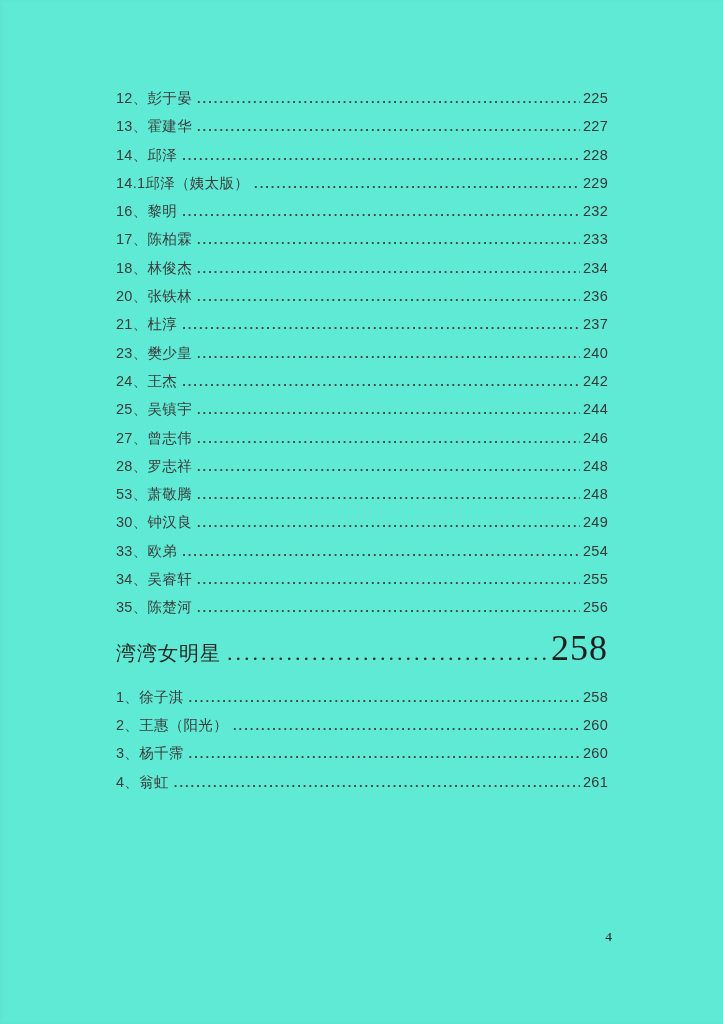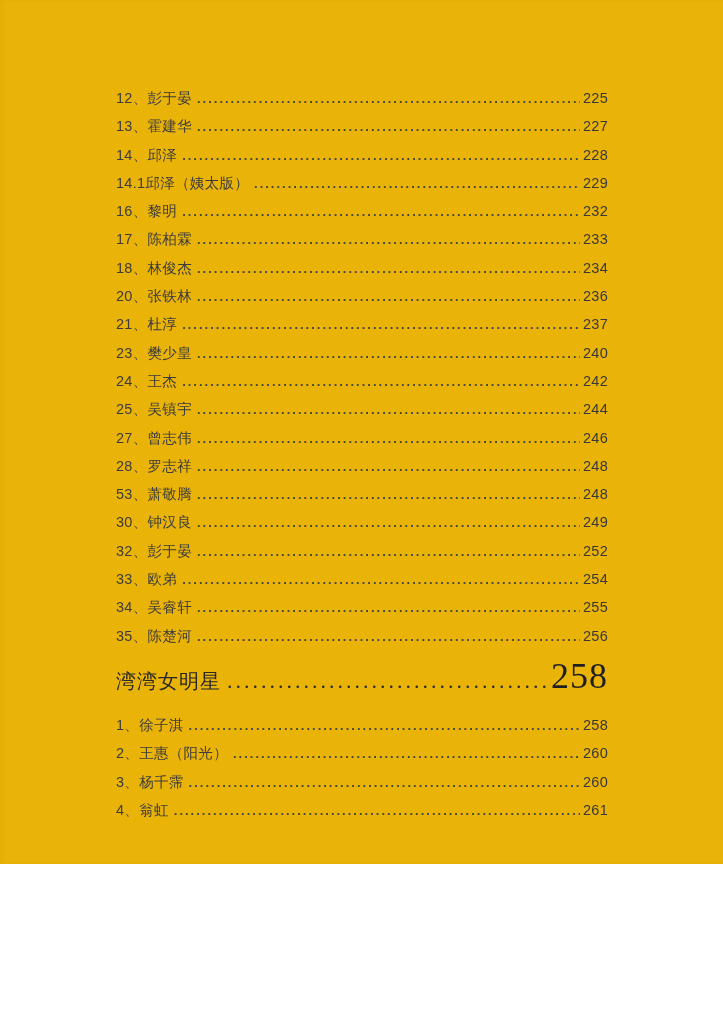--- a/index.html
+++ b/index.html
@@ -3,22 +3,22 @@
 <meta charset="utf-8">
 <style>
   html, body { margin: 0; padding: 0; background: #ffffff; }
   body {
     width: 723px; height: 1024px;
     font-family: "Liberation Sans", "DejaVu Sans", sans-serif;
     -webkit-font-smoothing: antialiased;
   }
   .page {
     position: relative;
-    width: 723px; height: 864px;
-    background: #eab308;
+    width: 723px; height: 1024px;
+    background: #5eead4;
     overflow: hidden;
     box-shadow: inset 2px 0 4px rgba(0,0,0,0.03);
   }
   .content {
     position: absolute;
     left: 116px; top: 84px;
     width: 492px;
   }
   .row {
     display: flex;
@@ -174,25 +174,20 @@
         <span class="lbl">53、萧敬腾</span>
         <span class="dots"></span>
         <span class="pg">248</span>
       </div>
       <div class="row">
         <span class="lbl">30、钟汉良</span>
         <span class="dots"></span>
         <span class="pg">249</span>
       </div>
       <div class="row">
-        <span class="lbl">32、彭于晏</span>
-        <span class="dots"></span>
-        <span class="pg">252</span>
-      </div>
-      <div class="row">
         <span class="lbl">33、欧弟</span>
         <span class="dots"></span>
         <span class="pg">254</span>
       </div>
       <div class="row">
         <span class="lbl">34、吴睿轩</span>
         <span class="dots"></span>
         <span class="pg">255</span>
       </div>
       <div class="row">

